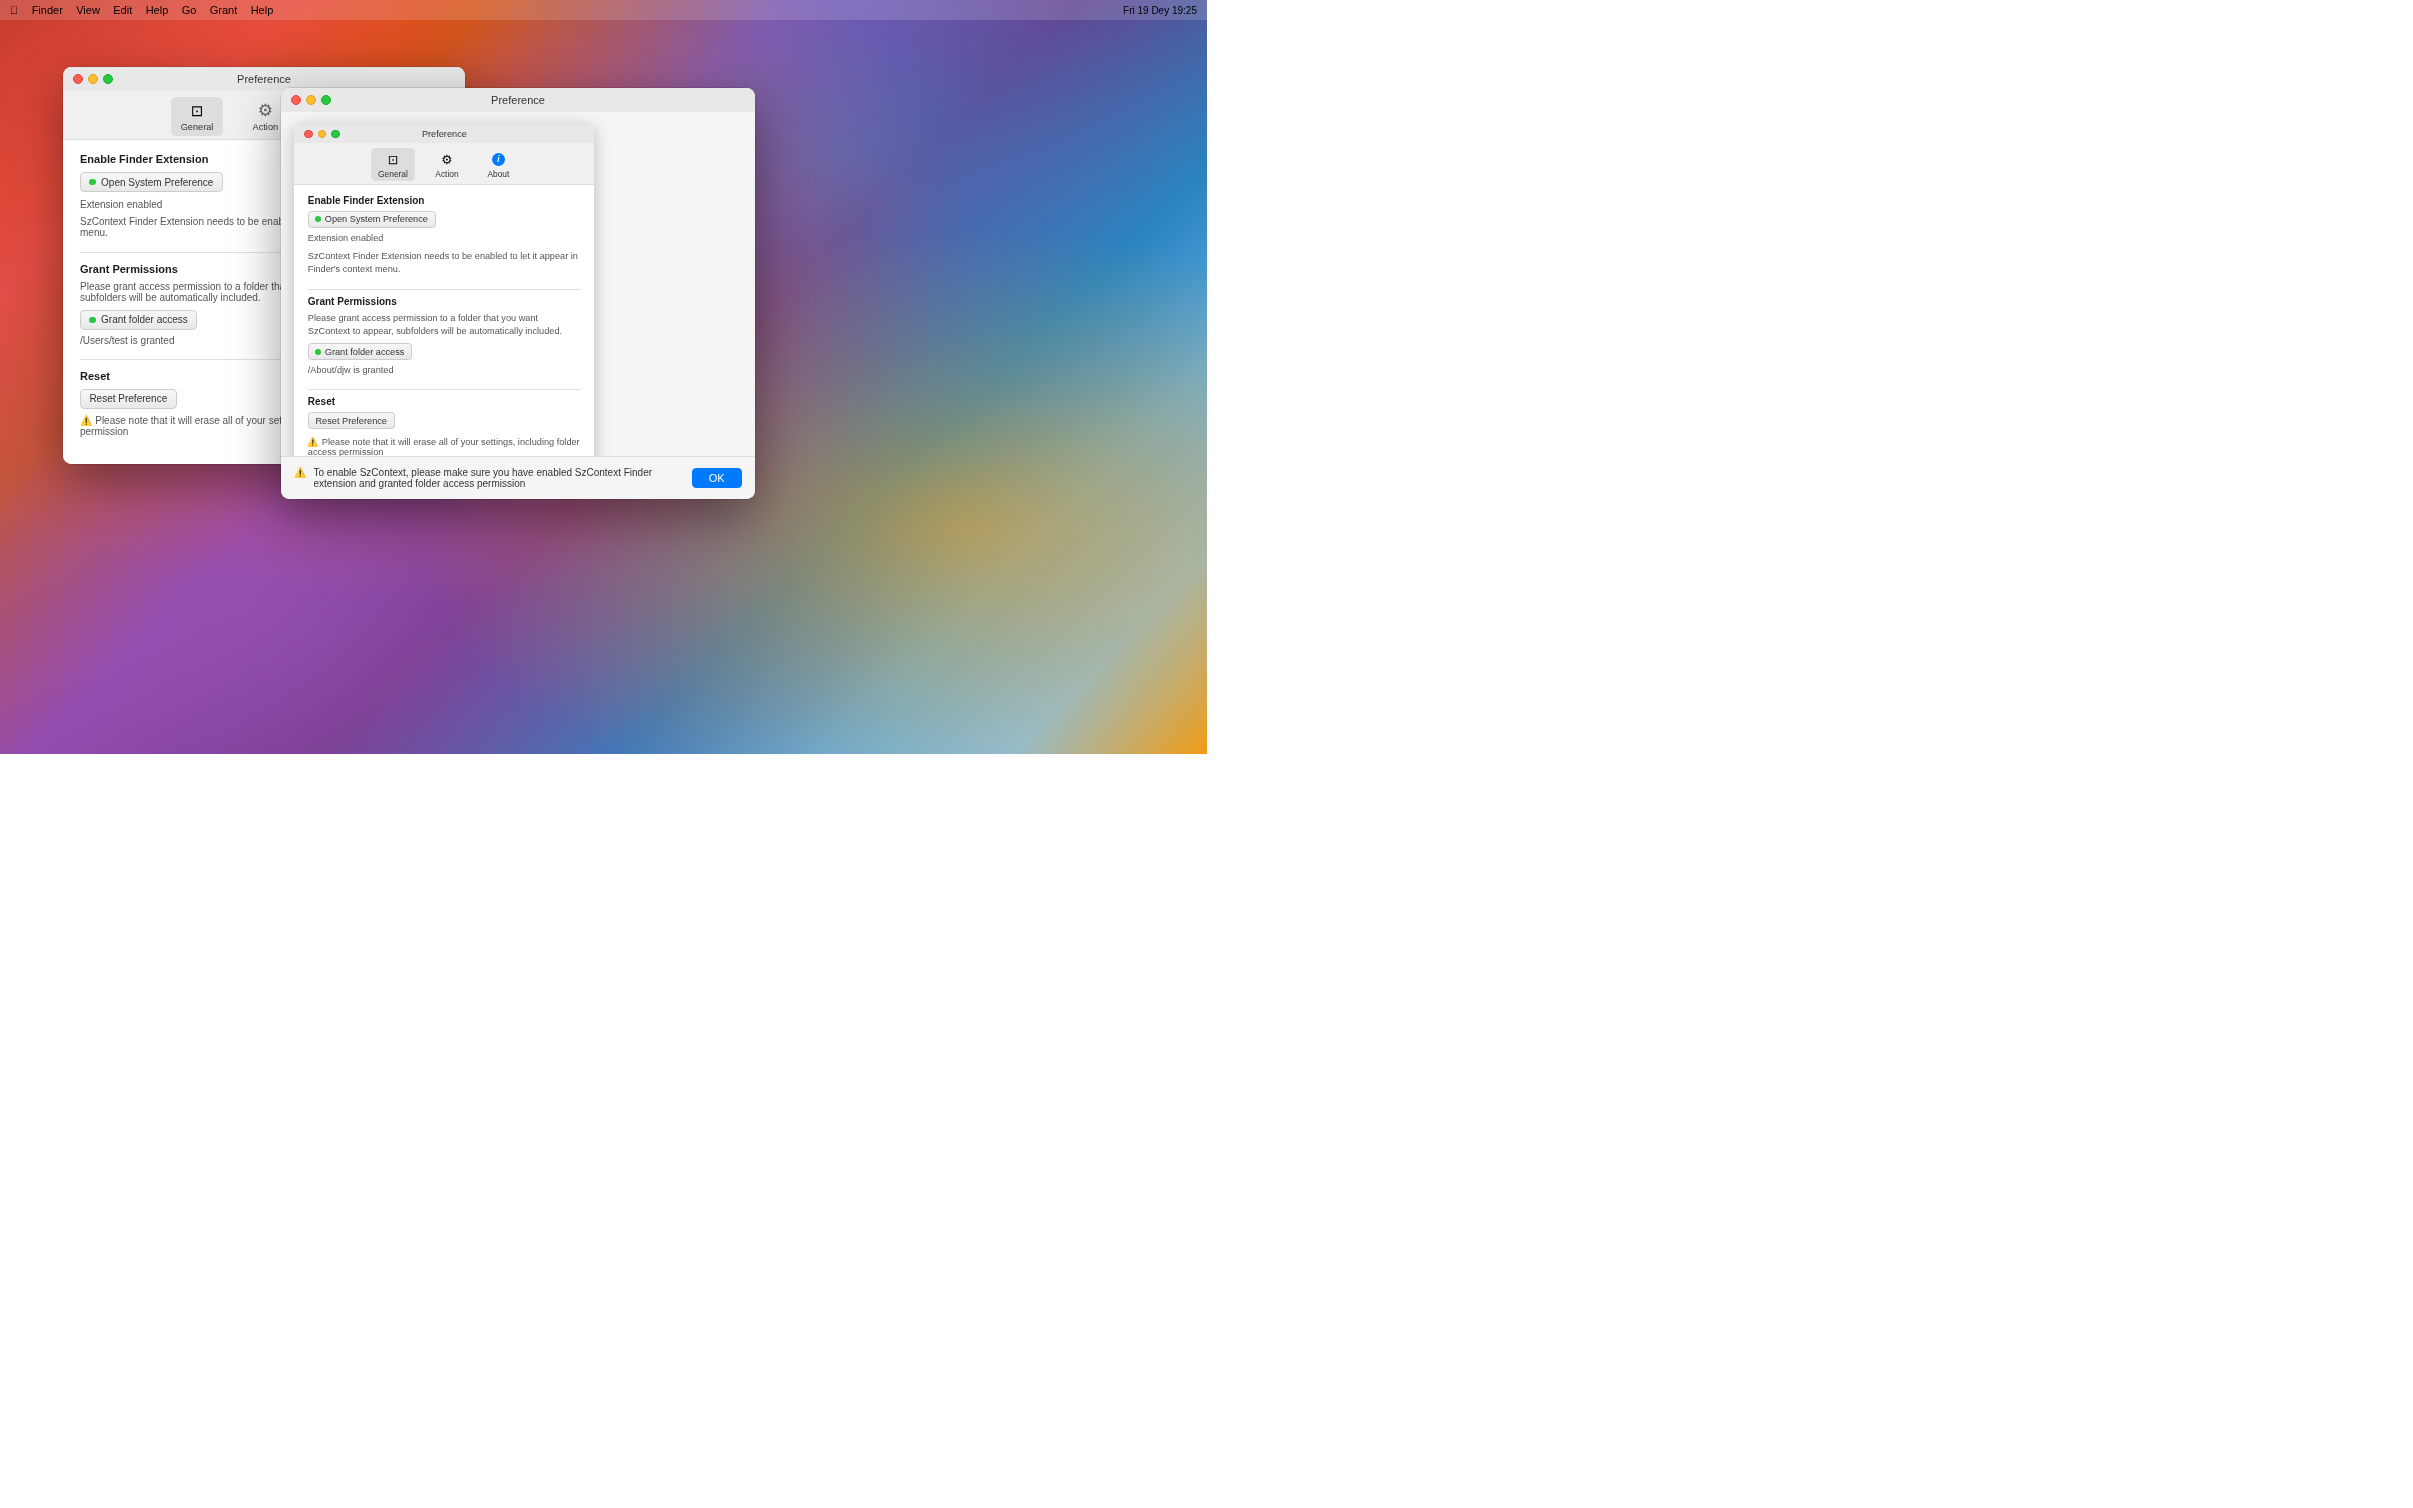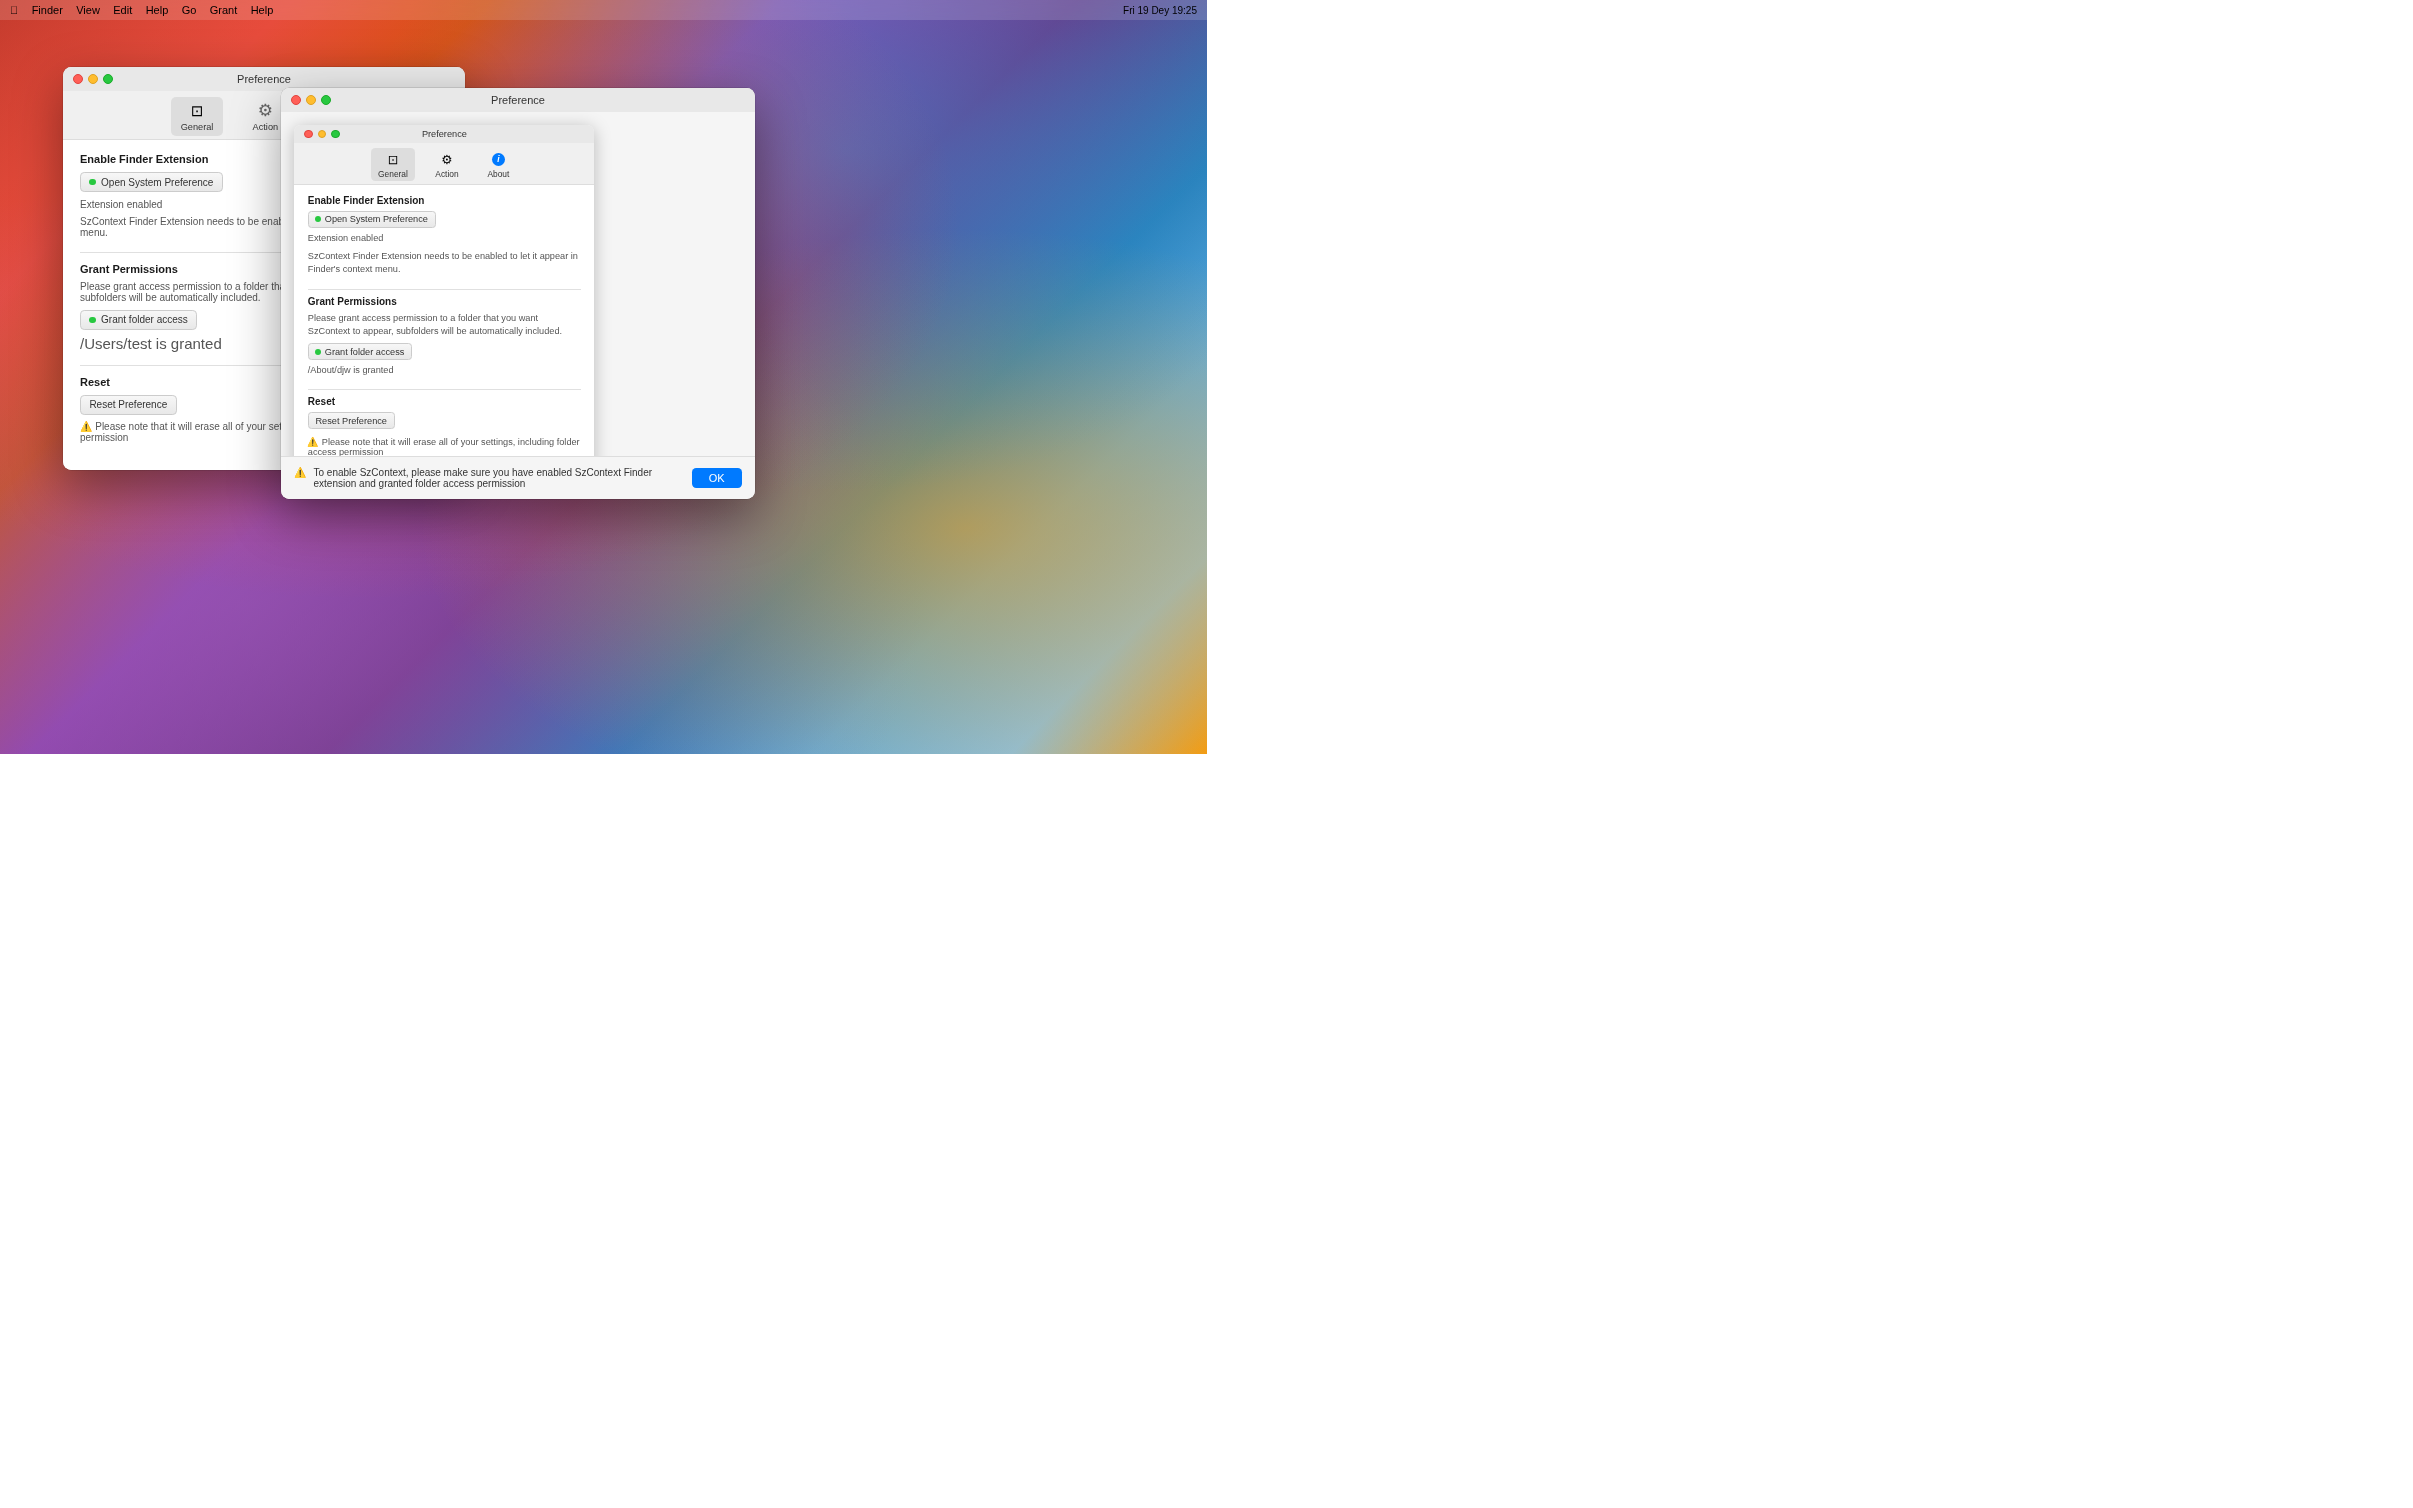--- a/index.html
+++ b/index.html
@@ -210,21 +210,21 @@
     }
 
     .status-dot {
       width: 6.7px;
       height: 6.7px;
       border-radius: 50%;
       background: #28c840;
     }
 
     .granted-text {
-      font-size: 15px;
+      font-size: 10px;
       color: #555;
       margin-top: 5px;
     }
 
     .warning-text {
       font-size: 10px;
       color: #555;
       display: flex;
       align-items: flex-start;
       gap: 3.4px;

